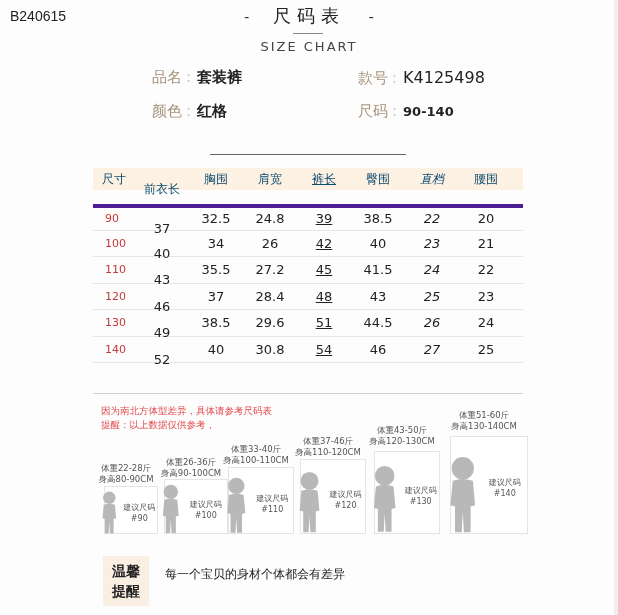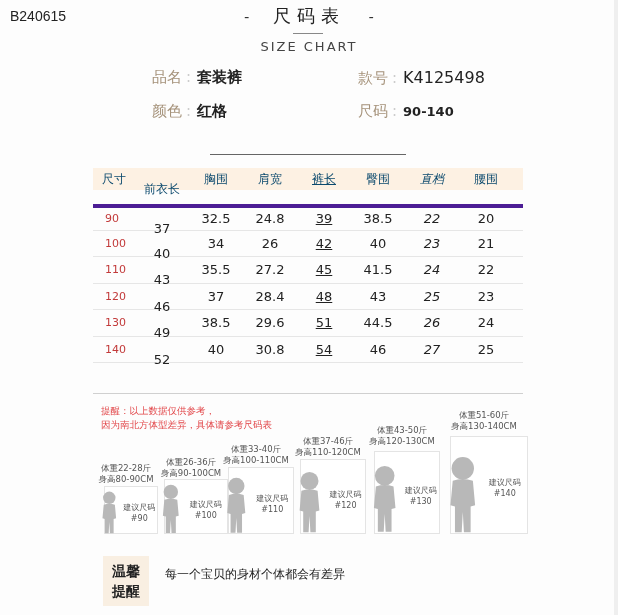--- a/index.html
+++ b/index.html
@@ -135,22 +135,22 @@
         <div class="cell c5">46</div>
         <div class="cell c6">27</div>
         <div class="cell c7">25</div>
       </div>
     </div>
 </div>
 
 <div class="bottom-rule"></div>
 
 <div class="notice">
+  <div>因为南北方体型差异，具体请参考尺码表</div>
   <div>提醒：以上数据仅供参考，</div>
-  <div>因为南北方体型差异，具体请参考尺码表</div>
 </div>
 
 <div class="kids" id="kids">
     <div class="kid">
     <div class="cap" style="left:94px; top:463px; width:64px;">
       <div>体重22-28斤</div>
       <div>身高80-90CM</div>
     </div>
     <div class="box" style="left:104px; top:486px; width:54px; height:48px;"></div>
     <div class="fig" style="left:100px; top:490.6px;"><svg width="18.6" height="43.4" viewBox="0 0 30 70">

